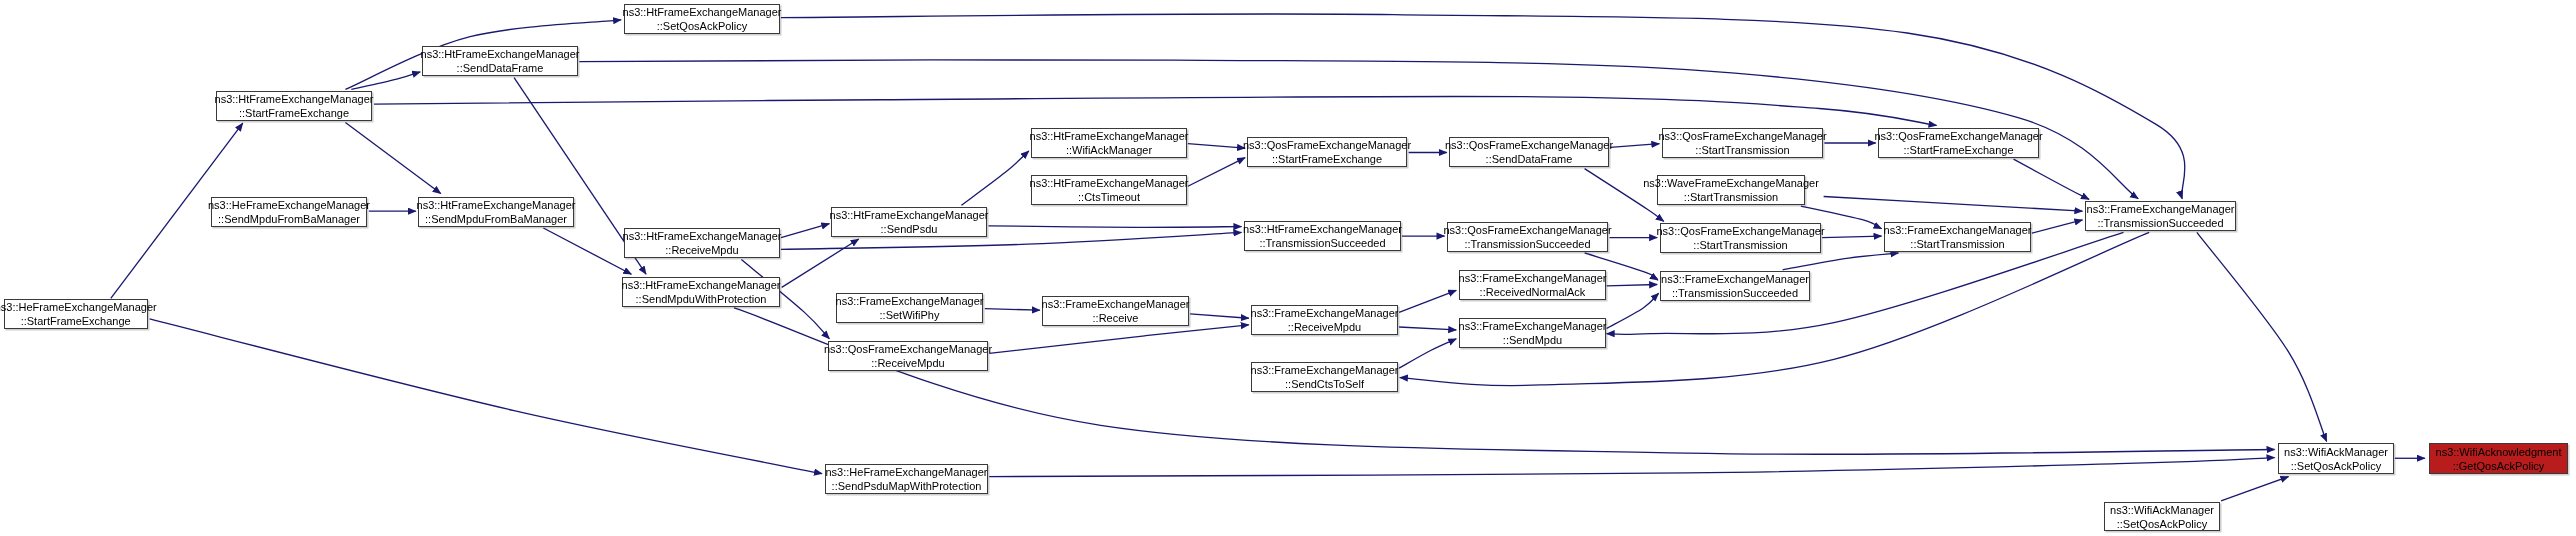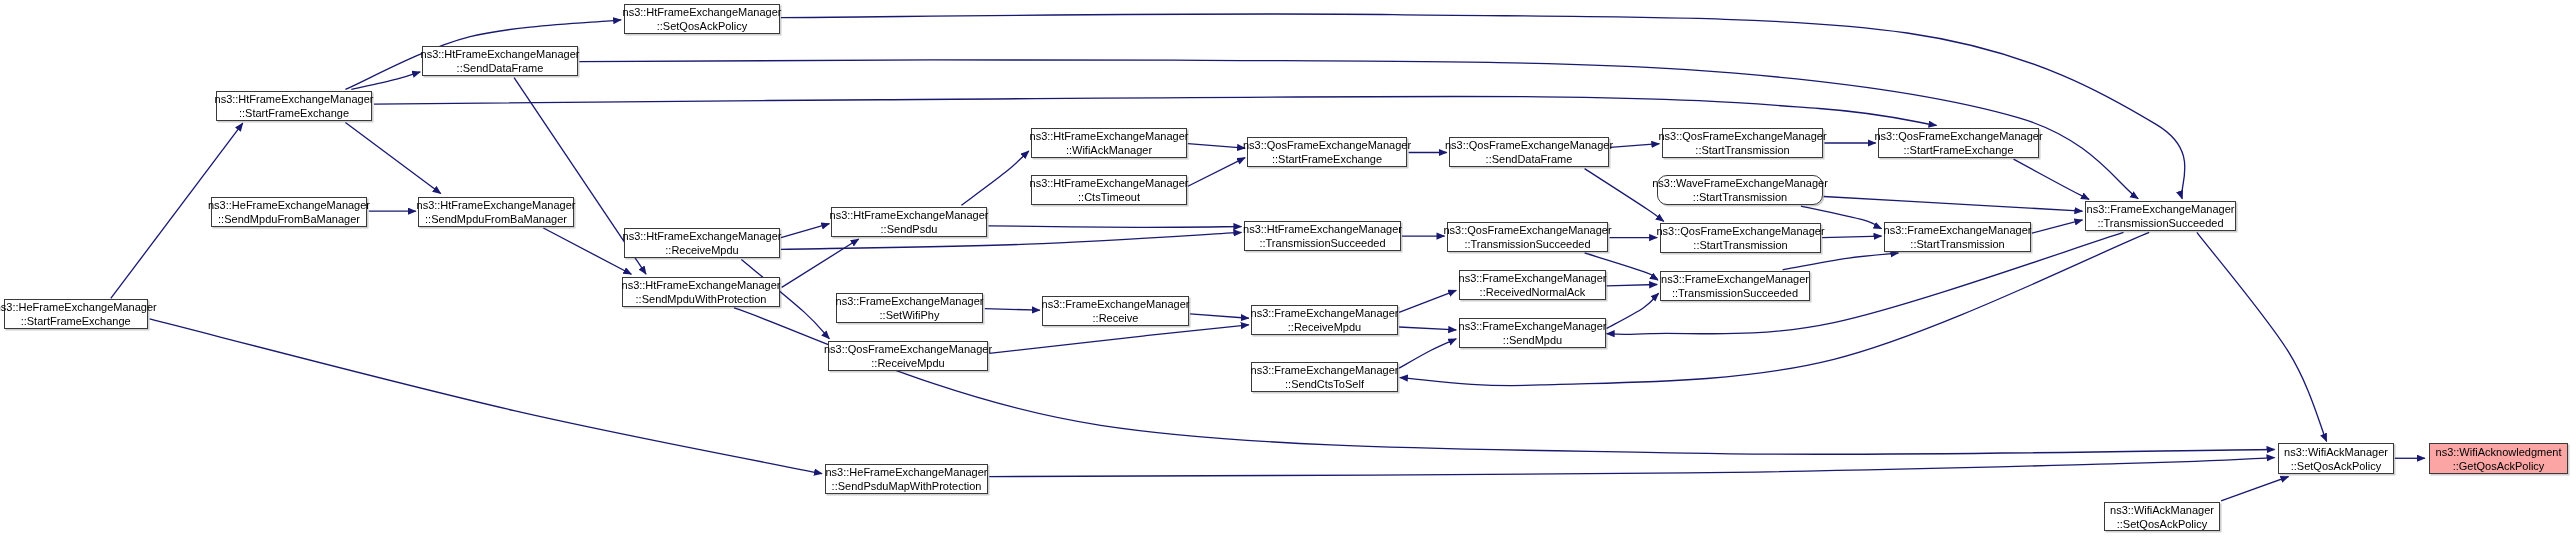--- a/index.html
+++ b/index.html
@@ -17,21 +17,21 @@
     background:#ffffff;
     border:1.1px solid #3a3a3a;
     box-shadow:1.5px 1.5px 0 rgba(60,60,60,0.25);
     display:flex;flex-direction:column;
     align-items:center;justify-content:center;
     text-align:center;
     font-size:11px;line-height:14px;color:#000000;
     cursor:pointer;
     white-space:nowrap;
   }
-  .node.highlight{background:#fca5a5;cursor:default;}
+  .node.highlight{background:#b91c1c;cursor:default;}
   .node .l{pointer-events:none;}
   path.edge{fill:none;stroke:#191970;stroke-width:1.8px;}
 </style>
 </head>
 <body>
 
 <div id="canvas">
   <svg id="edge-layer" width="2576" height="536" viewBox="0 0 3511 731" xmlns="http://www.w3.org/2000/svg">
     <defs>
       <marker id="arrow" markerWidth="14" markerHeight="12" refX="11" refY="5" orient="auto" markerUnits="userSpaceOnUse">
@@ -172,21 +172,21 @@
       <div class="l">::ReceivedNormalAck</div>
     </div>
     <div class="node" style="left: 1459px; top: 318px; width: 147px; height: 30px;">
       <div class="l">ns3::FrameExchangeManager</div>
       <div class="l">::SendMpdu</div>
     </div>
     <div class="node" style="left: 1662px; top: 128px; width: 161px; height: 30px;">
       <div class="l">ns3::QosFrameExchangeManager</div>
       <div class="l">::StartTransmission</div>
     </div>
-    <div class="node" style="left: 1657px; top: 175px; width: 166px; height: 30px; border-radius: 10px;">
+    <div class="node" style="left: 1657px; top: 175px; width: 148px; height: 30px;">
       <div class="l">ns3::WaveFrameExchangeManager</div>
       <div class="l">::StartTransmission</div>
     </div>
     <div class="node" style="left: 1660px; top: 223px; width: 161px; height: 30px;">
       <div class="l">ns3::QosFrameExchangeManager</div>
       <div class="l">::StartTransmission</div>
     </div>
     <div class="node" style="left: 1660px; top: 271px; width: 150px; height: 30px;">
       <div class="l">ns3::FrameExchangeManager</div>
       <div class="l">::TransmissionSucceeded</div>

